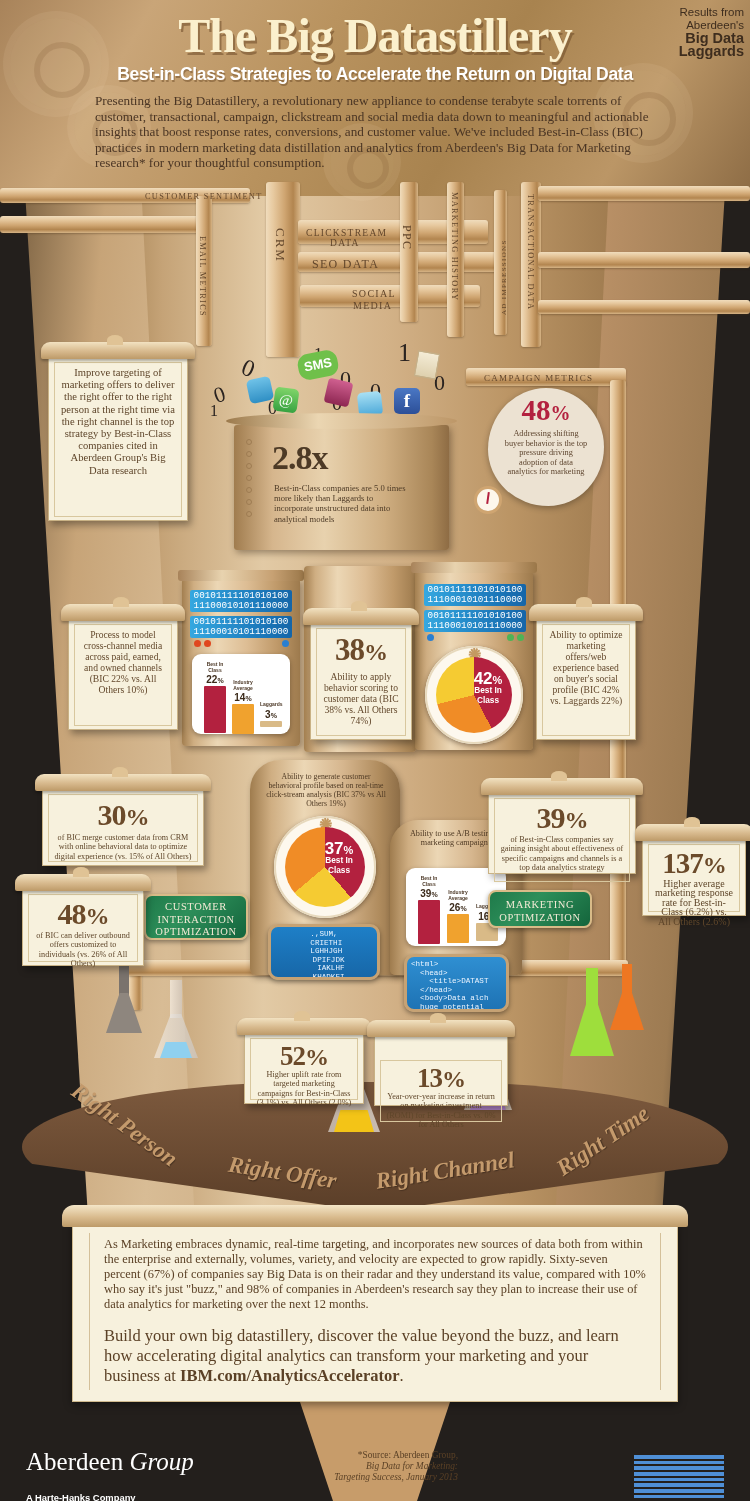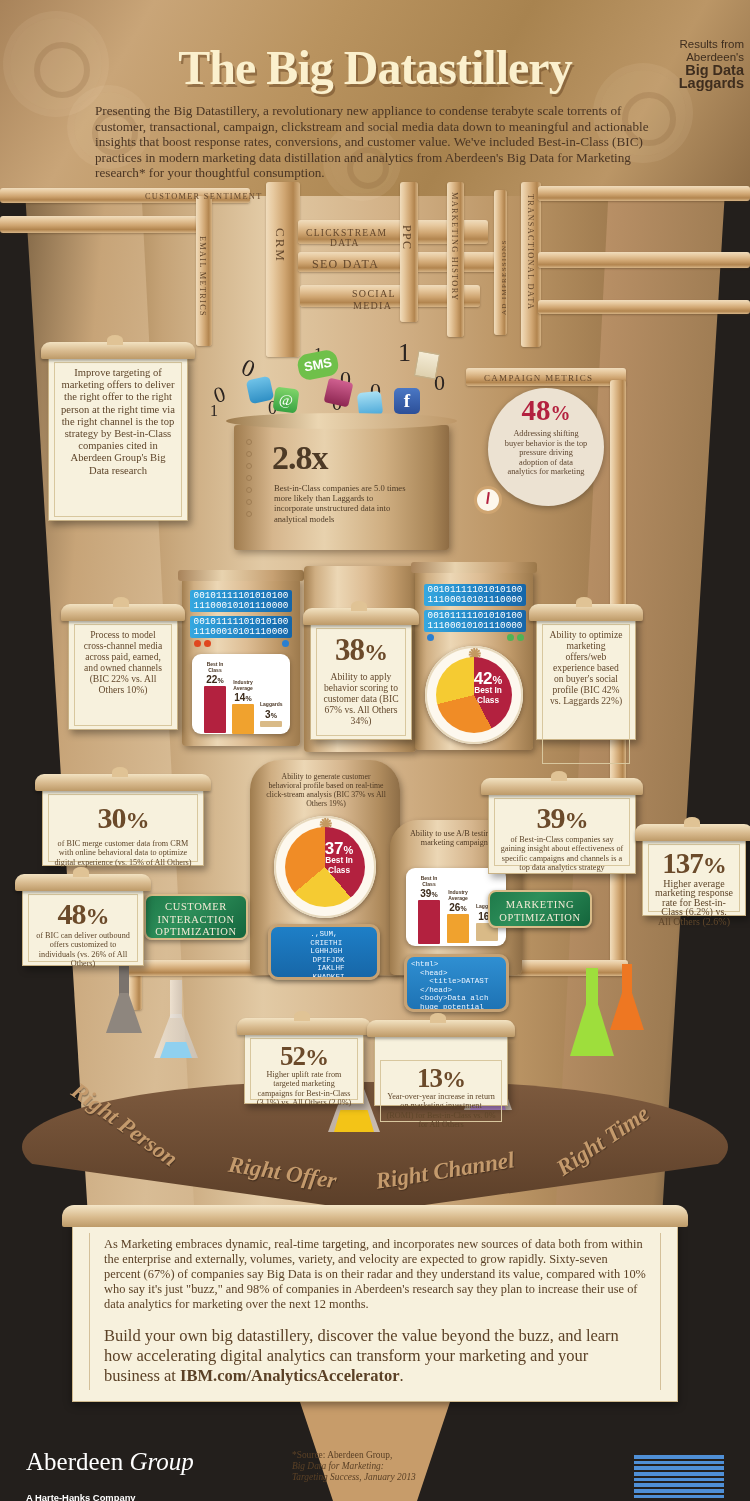--- a/index.html
+++ b/index.html
@@ -29,21 +29,21 @@
     background: linear-gradient(95deg, #231f1c 0 2%, #7d6343 2.5%, #c7a478 13%, #d8bc95 28%, #c9a87e 50%, #b99066 72%, #9d7b52 88%, #231f1c 97%);
     clip-path: polygon(3% 0, 97% 0, 88% 100%, 12% 100%);
   }
   .vessel {
     position:absolute; left:95px; top:160px; width:560px; height:1080px;
     background: linear-gradient(90deg,#9c7848 0%, #c5a377 12%, #e2caa5 30%, #d3b288 52%, #bb9565 74%, #a07c50 92%, #8a6a43 100%);
     clip-path: polygon(8% 0, 92% 0, 82% 100%, 18% 100%);
   }
 
   
-  .hdr { position:absolute; left:0; top:0; width:750px; z-index:20;margin-top:32px; }
+  .hdr { position:absolute; left:0; top:0; width:750px; z-index:20; }
   .title {
     text-align:center; font-family:"Liberation Serif",serif; font-weight:bold;
     font-size:48px; color:#fbf0cd; letter-spacing:-1px; padding-top:8px;
     text-shadow: 2px 3px 0 rgba(110,75,40,.55);
   }
   .subtitle {
     text-align:center; font-family:"Liberation Sans",sans-serif; font-weight:bold;
     font-size:17.5px; color:#ffffff; margin-top:1px; letter-spacing:-0.3px;
     text-shadow: 1px 2px 0 rgba(110,75,40,.5);
   }
@@ -218,21 +218,21 @@
   .foot-p { font-size:12.4px; line-height:15px; }
   .foot-cta { font-size:16.5px; line-height:20px; margin-top:14px; color:#5b4126; }
   .foot-cta b { font-weight:bold; }
 
   .funnel {
     position:absolute; left:300px; top:1402px; width:150px; height:99px;
     background:#c79c6a; z-index:10;
     clip-path: polygon(0 0, 100% 0, 78% 100%, 22% 100%);
   }
   .source {
-    position:absolute; left:292px; top:1450px; width:166px; text-align:left;
+    position:absolute; left:292px; top:1450px; width:166px; text-align:right;
     z-index:12; color:#5b4126; font-size:9.4px; line-height:11px; font-style:italic;
   }
   .source .nonital { font-style:normal; }
   .aberdeen {
     position:absolute; left:26px; top:1448px; z-index:12; color:#ffffff;
   }
   .aberdeen .a1 { font-size:25px; font-family:"Liberation Serif",serif; }
   .aberdeen .a1 i { font-style:italic; }
   .aberdeen .a2 { font-size:9.4px; font-family:"Liberation Sans",sans-serif; font-weight:bold; margin-top:16px;}
   .ibm { position:absolute; right:26px; top:1455px; z-index:12; }
@@ -246,20 +246,21 @@
   <div class="bg-mid"></div>
   <div class="vessel"></div>
   <div class="bg-top"></div>
   <div class="gear" style="left:10px;top:18px;width:92px;height:92px;"></div>
   <div class="gear" style="left:74px;top:92px;width:70px;height:70px;"></div>
   <div class="gear" style="left:600px;top:70px;width:86px;height:86px;"></div>
   <div class="gear" style="left:330px;top:130px;width:64px;height:64px;"></div>
 
   <div class="hdr">
     <div class="title">The Big Datastillery</div>
+    <div class="subtitle">Best-in-Class Strategies to Accelerate the Return on Digital Data</div>
     <div class="intro">Presenting the Big Datastillery, a revolutionary new appliance to condense terabyte scale torrents of customer, transactional, campaign, clickstream and social media data down to meaningful and actionable insights that boost response rates, conversions, and customer value.  We've included Best-in-Class (BIC) practices in modern marketing data distillation and analytics from Aberdeen's Big Data for Marketing research* for your thoughtful consumption.</div>
     <div class="results-from">
       <span class="rf-sm">Results from</span>
       <span class="rf-sm">Aberdeen's</span>
       <span class="rf-lg">Big Data</span>
       <span class="rf-lg">Laggards</span>
     </div>
   </div>
 
   <div>
@@ -419,26 +420,26 @@
 
   <div class="scroll" style="left:68px;top:618px;width:110px;height:112px;">
     <div class="inner" style="height:102px;">
       <div class="sm-txt">Process to model cross-channel media across paid, earned, and owned channels (BIC 22% vs. All Others 10%)</div>
     </div>
   </div>
 
   <div class="scroll" style="left:310px;top:622px;width:102px;height:118px;">
     <div class="inner" style="height:108px;">
       <div class="big-pct" style="font-size:31px;"><span>38</span><span class="pc">%</span></div>
-      <div class="sm-txt" style="margin-top:2px;">Ability to apply behavior scoring to customer data (BIC 67% vs. All Others 34%)</div>
+      <div class="sm-txt" style="margin-top:2px;">Ability to apply behavior scoring to customer data (BIC 38% vs. All Others 74%)</div>
     </div>
   </div>
 
   <div class="scroll" style="left:536px;top:618px;width:100px;height:122px;">
-    <div class="inner" style="height:140px;">
+    <div class="inner" style="height:112px;">
       <div class="sm-txt">Ability to optimize marketing offers/web experience based on buyer's social profile (BIC 42% vs. Laggards 22%)</div>
     </div>
   </div>
 
   <div style="position:absolute;left:250px;top:760px;width:150px;height:215px;background:linear-gradient(90deg,#9f7c4e,#cfae82 14%,#ecd7b5 36%,#d6b68e 62%,#b08c5e 86%,#8e6e47);border-radius:30px 30px 6px 6px;box-shadow:2px 3px 6px rgba(40,25,10,.4);">
     <div style="position:absolute;left:16px;top:12px;width:120px;font-size:7.8px;line-height:9px;color:#4f3a24;text-align:center;">Ability to generate customer behavioral profile based on real-time click-stream analysis (BIC 37% vs All Others 19%)</div>
     <div class="pie-ring" style="left:24px;top:56px;width:102px;height:102px;">
       <div class="tickset">
         <span class="tick" style="transform:rotate(0deg) translateX(-50%);"></span>
         <span class="tick" style="transform:rotate(30deg) translateX(-50%);"></span>
@@ -500,34 +501,34 @@
   &lt;/head&gt;
   &lt;body&gt;Data alch
   huge potential
   There is valuab
   content to be</div>
     </div>
   </div>
 
   <div class="scroll" style="left:42px;top:788px;width:162px;height:78px;">
     <div class="inner" style="height:68px;">
-      <div class="big-pct" style="font-size:30px;line-height:37px;"><span>30</span><span class="pc">%</span></div>
+      <div class="big-pct" style="font-size:30px;line-height:31px;"><span>30</span><span class="pc">%</span></div>
       <div style="font-size:8.2px;line-height:9.4px;color:#5f462a;">of BIC merge customer data from CRM with online behavioral data to optimize digital experience (vs. 15% of All Others)</div>
     </div>
   </div>
 
   <div class="scroll" style="left:22px;top:888px;width:122px;height:78px;">
     <div class="inner" style="height:68px;">
       <div class="big-pct" style="font-size:30px;line-height:29px;"><span>48</span><span class="pc">%</span></div>
       <div style="font-size:8.2px;line-height:9.4px;color:#5f462a;">of BIC can deliver outbound offers customized to individuals (vs. 26% of All Others)</div>
     </div>
   </div>
 
   <div class="scroll" style="left:488px;top:792px;width:148px;height:82px;">
-    <div class="inner" style="height:68px;">
+    <div class="inner" style="height:84px;">
       <div class="big-pct" style="font-size:30px;line-height:29px;"><span>39</span><span class="pc">%</span></div>
       <div style="font-size:8.2px;line-height:9.4px;color:#5f462a;">of Best-in-Class companies say gaining insight about effectiveness of specific campaigns and channels is a top data analytics strategy</div>
     </div>
   </div>
 
   <div class="scroll" style="left:642px;top:838px;width:104px;height:78px;">
     <div class="inner" style="height:68px;">
       <div class="big-pct" style="font-size:29px;line-height:28px;"><span>137</span><span class="pc">%</span></div>
       <div style="font-size:10px;line-height:9.4px;color:#5f462a;">Higher average marketing response rate for Best-in-Class (6.2%) vs. All Others (2.6%)</div>
     </div>

